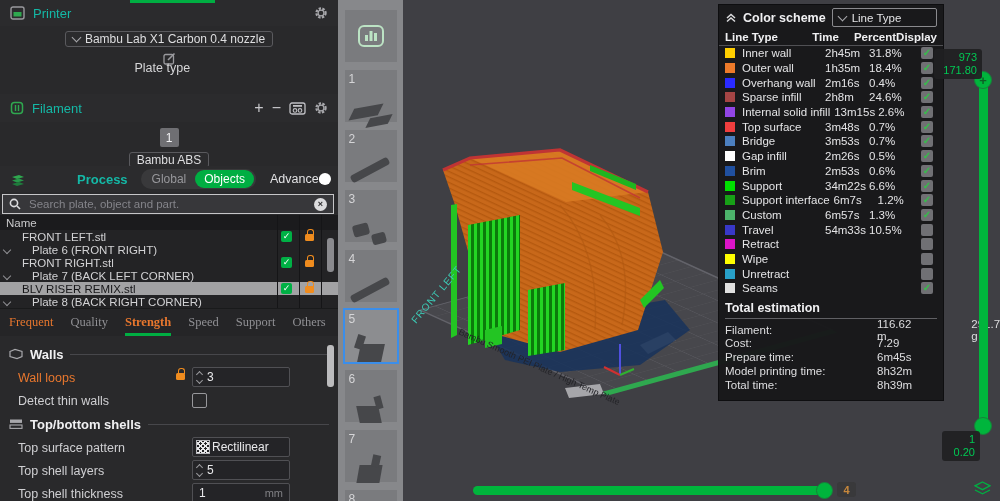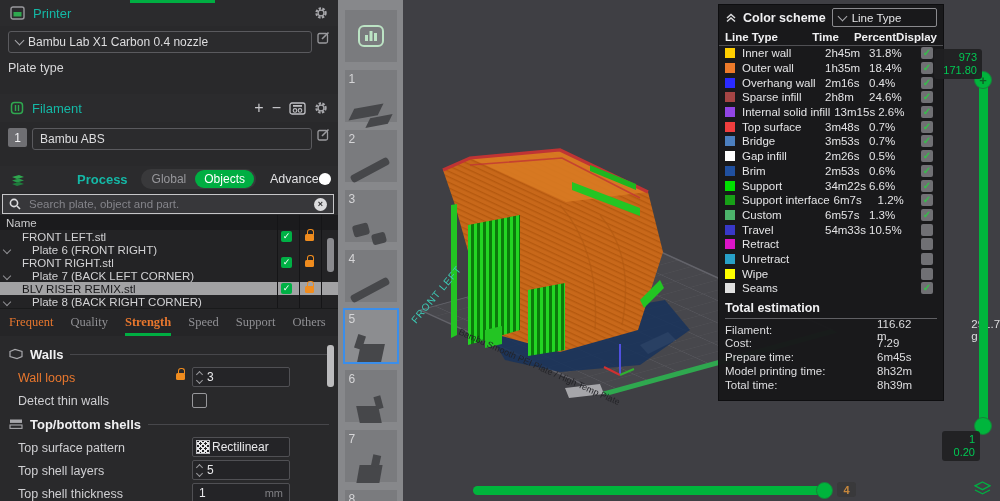--- a/index.html
+++ b/index.html
@@ -12,21 +12,21 @@
   #top-green-line{position:absolute;left:130px;top:0;width:85px;height:3px;background:#00AE42;}
   .panel-header{position:absolute;left:0;width:338px;height:26px;display:flex;align-items:center;
                 padding:0 10px;box-sizing:border-box;gap:8px;background:#2B2B2D;}
   .panel-title{font-size:13px;color:#14b8a6;}
   .hdr-spacer{flex:1;}
   .icon-btn{display:flex;align-items:center;justify-content:center;cursor:pointer;}
   .combo{display:flex;align-items:center;gap:5px;height:22px;border:1px solid #5A5A5E;border-radius:3px;
          background:#2B2B2D;padding:0 7px;box-sizing:border-box;color:#DEDEE0;font-size:12px;white-space:nowrap;overflow:hidden;}
   .chev{width:6px;height:6px;border-left:1.5px solid #A9A9AD;border-bottom:1.5px solid #A9A9AD;
         transform:rotate(-45deg);flex:0 0 auto;margin-top:-3px;}
-  .row-flex{position:absolute;display:flex;align-items:flex-start;}
+  .row-flex{position:absolute;display:flex;align-items:center;flex-direction:column;}
   .field-label{color:#D6D6D8;font-size:12.5px;}
   .slot-badge{width:19px;height:19px;background:#6F6F73;color:#F2F2F4;font-size:12px;display:flex;
               align-items:center;justify-content:center;border-radius:2px;flex:0 0 auto;}
   .pill-wrap{background:#39393B;border-radius:11px;height:20px;display:flex;align-items:center;padding:0 2px;}
   .pill-off{color:#97979B;font-size:12px;padding:0 9px;cursor:pointer;}
   .pill-on{background:#00AE42;color:#FFFFFF;font-size:12px;padding:2px 9px;border-radius:10px;cursor:pointer;}
   .toggle{width:34px;height:16px;border-radius:8px;background:#00AE42;position:relative;cursor:pointer;}
   .toggle .knob{position:absolute;right:2px;top:2px;width:12px;height:12px;border-radius:50%;background:#FFFFFF;}
   #search-box{position:absolute;left:2px;top:194px;width:332px;height:20px;border:1px solid #C6C6C8;
               background:#37373A;display:flex;align-items:center;gap:6px;padding:0 6px;box-sizing:border-box;}
@@ -589,29 +589,29 @@
         <span class="leg-cbx"></span>
       </div>
       <div class="leg-row">
         <span class="leg-swatch" style="background: rgb(220, 20, 200);"></span>
         <span class="leg-label">Retract</span>
         <span class="leg-time"></span>
         <span class="leg-pct"></span>
         <span class="leg-cbx"></span>
       </div>
       <div class="leg-row">
-        <span class="leg-swatch" style="background: rgb(40, 160, 200);"></span>
-        <span class="leg-label">Unretract</span>
+        <span class="leg-swatch" style="background: rgb(255, 255, 0);"></span>
+        <span class="leg-label">Wipe</span>
         <span class="leg-time"></span>
         <span class="leg-pct"></span>
         <span class="leg-cbx"></span>
       </div>
       <div class="leg-row">
-        <span class="leg-swatch" style="background: rgb(255, 255, 0);"></span>
-        <span class="leg-label">Wipe</span>
+        <span class="leg-swatch" style="background: rgb(40, 160, 200);"></span>
+        <span class="leg-label">Unretract</span>
         <span class="leg-time"></span>
         <span class="leg-pct"></span>
         <span class="leg-cbx"></span>
       </div>
       <div class="leg-row">
         <span class="leg-swatch" style="background: rgb(224, 224, 224);"></span>
         <span class="leg-label">Seams</span>
         <span class="leg-time"></span>
         <span class="leg-pct"></span>
         <span class="leg-cbx">✓</span>

